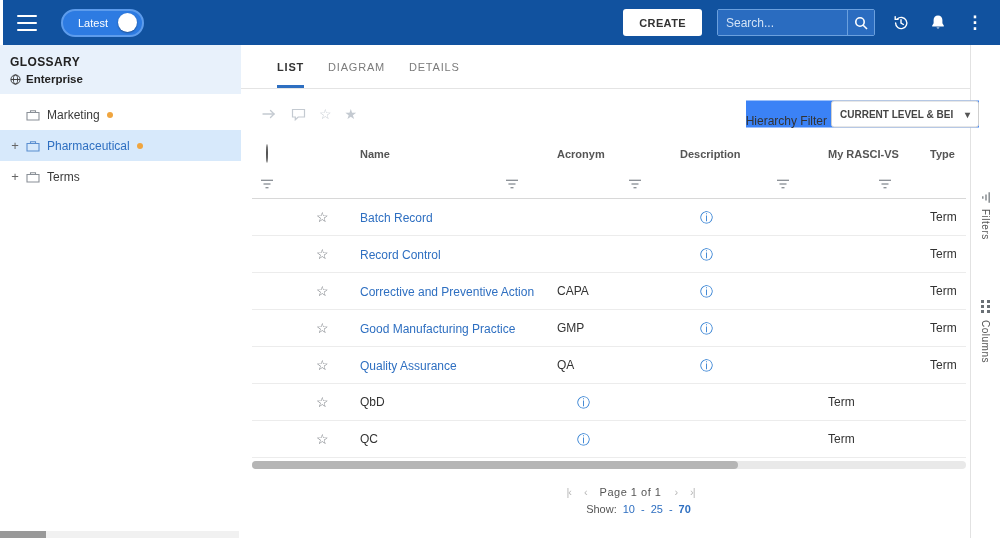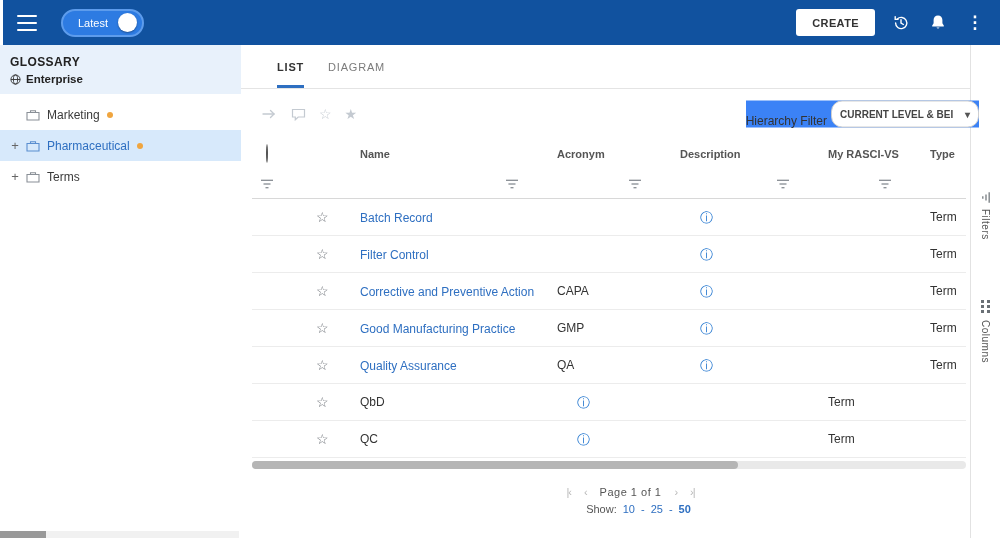--- a/index.html
+++ b/index.html
@@ -52,21 +52,21 @@
   .tab{font-size:11px;letter-spacing:.8px;color:#7b7b7b;display:flex;align-items:center;position:relative;cursor:pointer}
   .tab.active{color:#333;font-weight:bold}
   .tab.active::after{content:"";position:absolute;left:0;right:0;bottom:0;height:3px;background:#2e6fc1}
 
   .toolbar{height:50px;display:flex;align-items:center;padding-left:21px;position:relative}
   .gray-icons{display:flex;gap:13px;align-items:center;color:#c4cad1}
   .gray-icons .gi{display:flex;align-items:center;cursor:pointer;font-size:14px;line-height:1}
   .hfilter{position:absolute;right:-9px;top:50%;transform:translateY(-50%);display:flex;
     align-items:flex-end;gap:4px;z-index:10;background:#3b82f6}
   .hfilter-label{font-size:12px;color:#333}
-  .hfilter-select{width:148px;height:27px;border:1px solid #cfcfcf;border-radius:11px;background:#fff;
+  .hfilter-select{width:148px;height:27px;border:1px solid #cfcfcf;border-radius:3px;background:#fff;
     display:flex;align-items:center;justify-content:space-between;padding:0 8px;font-size:10px;
     color:#444;font-weight:bold;cursor:pointer;white-space:nowrap;overflow:hidden}
   .hfilter-select .caret{color:#555;font-size:10px;margin-left:6px}
 
   .table{margin:0 4px 0 11px}
   .thead,.tfilters,.trow{display:grid;grid-template-columns:48px 48px 197px 123px 148px 102px 1fr;align-items:center}
   .thead{height:30px}
   .hcell{font-size:11px;color:#555;font-weight:bold;padding-left:12px;cursor:pointer}
   .circle{width:15px;height:15px;border:1.5px solid #555;border-radius:50%;margin-left:14px;cursor:pointer}
   .tfilters{height:30px;border-bottom:1px solid #d8d8d8}
@@ -109,20 +109,29 @@
         <span></span>
         <span></span>
         <span></span>
       </div>
     <div class="latest-pill">
       <span>Latest</span>
       <span class="knob"></span>
     </div>
     <div class="topbar-right">
       <button class="create-btn">CREATE</button>
+      <div class="searchbox">
+        <input placeholder="Search..." style="">
+        <span class="search-btn">
+          <svg width="14" height="14" viewBox="0 0 14 14">
+              <circle cx="6" cy="6" r="4.2" fill="none" stroke="#fff" stroke-width="1.6"></circle>
+              <line x1="9.2" y1="9.2" x2="13" y2="13" stroke="#fff" stroke-width="1.6"></line>
+            </svg>
+        </span>
+      </div>
       <span class="tb-icon">
         <svg width="18" height="18" viewBox="0 0 18 18" fill="none" stroke="#fff" stroke-width="1.4" stroke-linecap="round">
             <path d="M3.6 9a5.6 5.6 0 1 0 1.7-4"></path>
             <path d="M3.2 2.6v2.8h2.8"></path>
             <path d="M9 5.6V9l2.4 1.5"></path>
           </svg>
       </span>
       <span class="tb-icon">
         <svg width="16" height="17" viewBox="0 0 16 17" fill="#fff">
             <path d="M8 1.5c-2.7 0-4.4 2-4.4 4.6v3.2L2.2 11.6v.9h11.6v-.9l-1.4-2.3V6.1C12.4 3.5 10.7 1.5 8 1.5z"></path>
@@ -186,20 +195,21 @@
     </div>
     <div class="sb-scroll">
       <div class="thumb"></div>
     </div>
   </aside>
 
   <main class="main">
     <div class="tabs">
       <div class="tab active">LIST</div>
       <div class="tab">DIAGRAM</div>
+      <div class="tab">DETAILS</div>
     </div>
 
     <div class="toolbar">
       <div class="gray-icons">
         <span class="gi">
           <svg width="16" height="12" viewBox="0 0 16 12" fill="none" stroke="currentColor" stroke-width="1.4" stroke-linecap="round">
               <path d="M1 6h11"></path>
               <path d="M8.5 2.5L12 6l-3.5 3.5"></path>
             </svg>
         </span>
@@ -276,21 +286,21 @@
     <div class="name-cell"><a>Batch Record</a></div>
     <div class="acr-cell"></div>
     <div><span class="info">ⓘ</span></div>
     <div></div>
     <div class="type-cell">Term</div>
   </div>
 
   <div class="trow">
     <div></div>
     <div><span class="star">☆</span></div>
-    <div class="name-cell"><a>Filter Control</a></div>
+    <div class="name-cell"><a>Record Control</a></div>
     <div class="acr-cell"></div>
     <div><span class="info">ⓘ</span></div>
     <div></div>
     <div class="type-cell">Term</div>
   </div>
 
   <div class="trow">
     <div></div>
     <div><span class="star">☆</span></div>
     <div class="name-cell"><a>Corrective and Preventive Action</a></div>
@@ -350,21 +360,21 @@
       <span class="pagetext">Page 1 of 1</span>
       <span class="nav">›</span>
       <span class="nav">›|</span>
     </div>
     <div class="show-row">
       <span>Show:</span>
       <a>10</a>
       <span class="sep">-</span>
       <a>25</a>
       <span class="sep">-</span>
-      <a class="sel">50</a>
+      <a class="sel">70</a>
     </div>
   </main>
 
   <div class="rail">
     <div class="rail-tab" style="top:148px">
       <span class="rot" style="display:flex">
         <svg width="12" height="9" viewBox="0 0 14 10" stroke="#6a7075" stroke-width="1.4" fill="none">
             <line x1="1" y1="1.3" x2="13" y2="1.3"></line>
             <line x1="3.5" y1="5" x2="10.5" y2="5"></line>
             <line x1="5.5" y1="8.7" x2="8.5" y2="8.7"></line>

